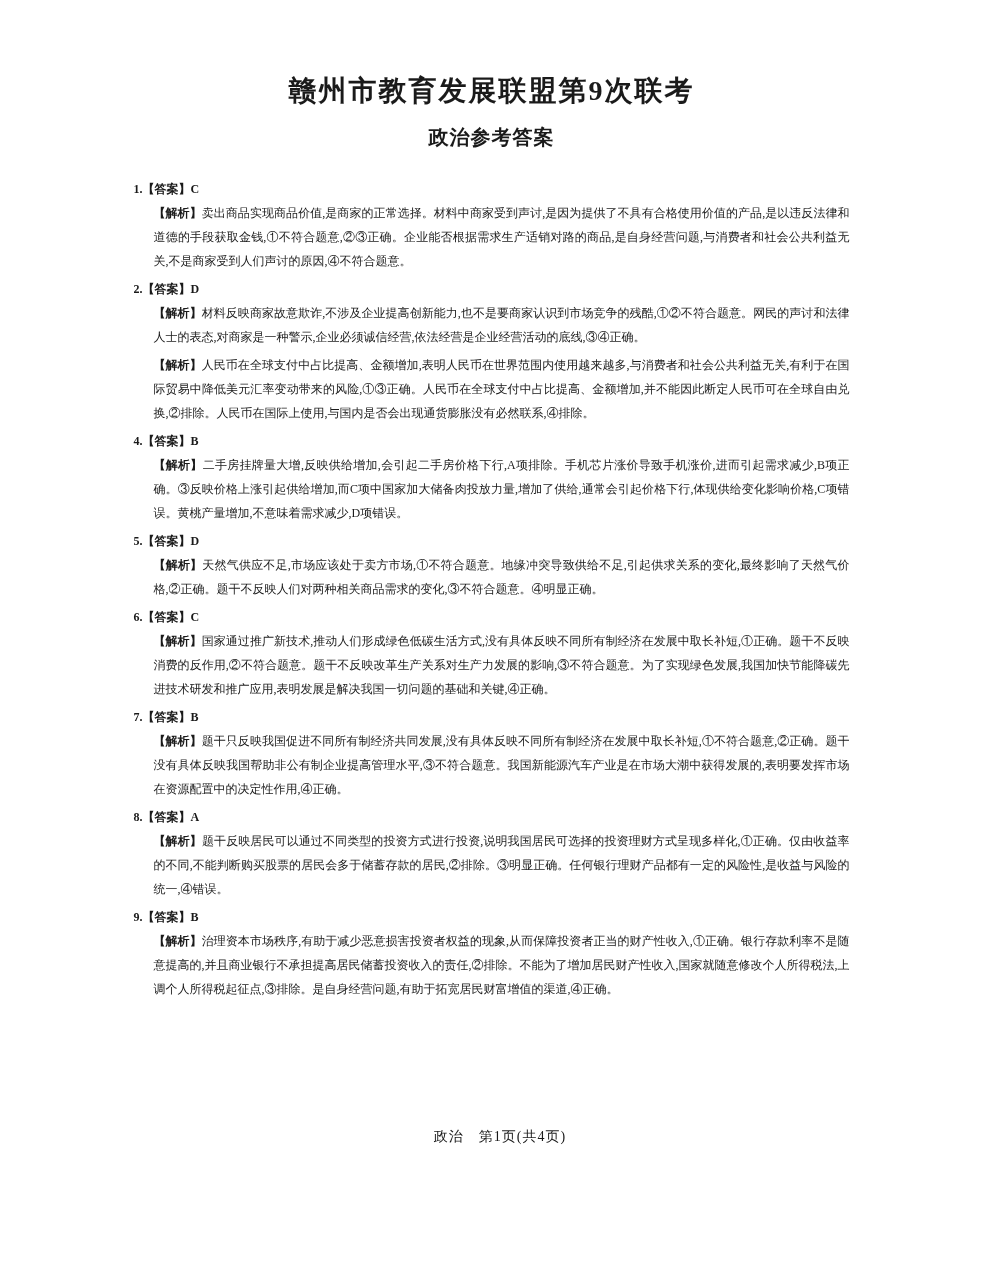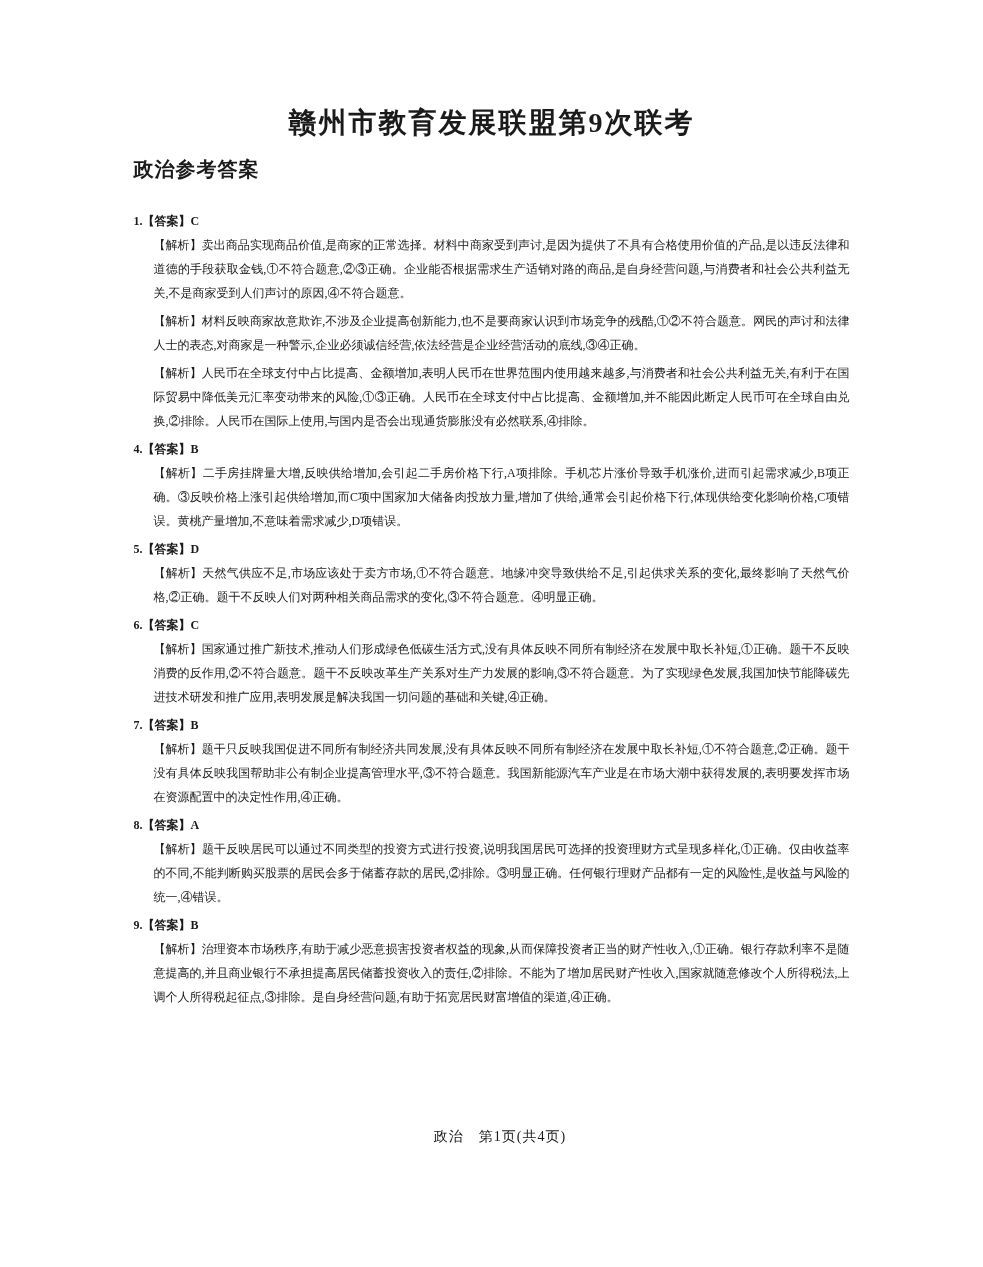--- a/index.html
+++ b/index.html
@@ -11,31 +11,31 @@
     width: 983px;
     height: 1267px;
     font-family: "Liberation Serif", "DejaVu Serif", serif;
     color: #1a1a1a;
     position: relative;
     overflow: hidden;
   }
   .page {
     width: 716px;
     margin: 0 auto;
-    padding-top: 104px;
+    padding-top: 72px;
   }
   .doc-title {
     text-align: center;
     font-size: 28px;
     font-weight: bold;
     letter-spacing: 2px;
     margin: 0 0 14px 0;
   }
   .doc-subtitle {
-    text-align: left;
+    text-align: center;
     font-size: 20px;
     font-weight: bold;
     letter-spacing: 1px;
     margin: 0 0 26px 0;
   }
   .answer-list {
     font-size: 12px;
     line-height: 24px;
   }
   .answer-item {
@@ -48,21 +48,21 @@
   .answer-line .item-num {
     font-weight: bold;
   }
   .analysis-para {
     padding-left: 20px;
     text-align: justify;
     text-justify: inter-ideograph;
     margin: 0;
   }
   .analysis-label {
-    font-weight: normal;
+    font-weight: bold;
   }
   .page-footer {
     position: absolute;
     left: 0;
     right: 4px;
     top: 1128px;
     text-align: center;
     font-size: 14px;
     color: #1a1a1a;
     letter-spacing: 1px;
@@ -76,20 +76,21 @@
   <h1 class="doc-title">赣州市教育发展联盟第9次联考</h1>
   <h2 class="doc-subtitle">政治参考答案</h2>
 
   <div class="answer-list">
   <div class="answer-item">
     <div class="answer-line"><span class="item-num">1.</span><span>【答案】</span><span>C</span></div>
     <p class="analysis-para"><span class="analysis-label">【解析】</span><span>卖出商品实现商品价值,是商家的正常选择。材料中商家受到声讨,是因为提供了不具有合格使用价值的产品,是以违反法律和道德的手段获取金钱,①不符合题意,②③正确。企业能否根据需求生产适销对路的商品,是自身经营问题,与消费者和社会公共利益无关,不是商家受到人们声讨的原因,④不符合题意。</span></p>
   </div>
 
   <div class="answer-item">
+    <div class="answer-line"><span class="item-num">2.</span><span>【答案】</span><span>D</span></div>
     <p class="analysis-para"><span class="analysis-label">【解析】</span><span>材料反映商家故意欺诈,不涉及企业提高创新能力,也不是要商家认识到市场竞争的残酷,①②不符合题意。网民的声讨和法律人士的表态,对商家是一种警示,企业必须诚信经营,依法经营是企业经营活动的底线,③④正确。</span></p>
   </div>
 
   <div class="answer-item">
     <p class="analysis-para"><span class="analysis-label">【解析】</span><span>人民币在全球支付中占比提高、金额增加,表明人民币在世界范围内使用越来越多,与消费者和社会公共利益无关,有利于在国际贸易中降低美元汇率变动带来的风险,①③正确。人民币在全球支付中占比提高、金额增加,并不能因此断定人民币可在全球自由兑换,②排除。人民币在国际上使用,与国内是否会出现通货膨胀没有必然联系,④排除。</span></p>
   </div>
 
   <div class="answer-item">
     <div class="answer-line"><span class="item-num">4.</span><span>【答案】</span><span>B</span></div>
     <p class="analysis-para"><span class="analysis-label">【解析】</span><span>二手房挂牌量大增,反映供给增加,会引起二手房价格下行,A项排除。手机芯片涨价导致手机涨价,进而引起需求减少,B项正确。③反映价格上涨引起供给增加,而C项中国家加大储备肉投放力量,增加了供给,通常会引起价格下行,体现供给变化影响价格,C项错误。黄桃产量增加,不意味着需求减少,D项错误。</span></p>

